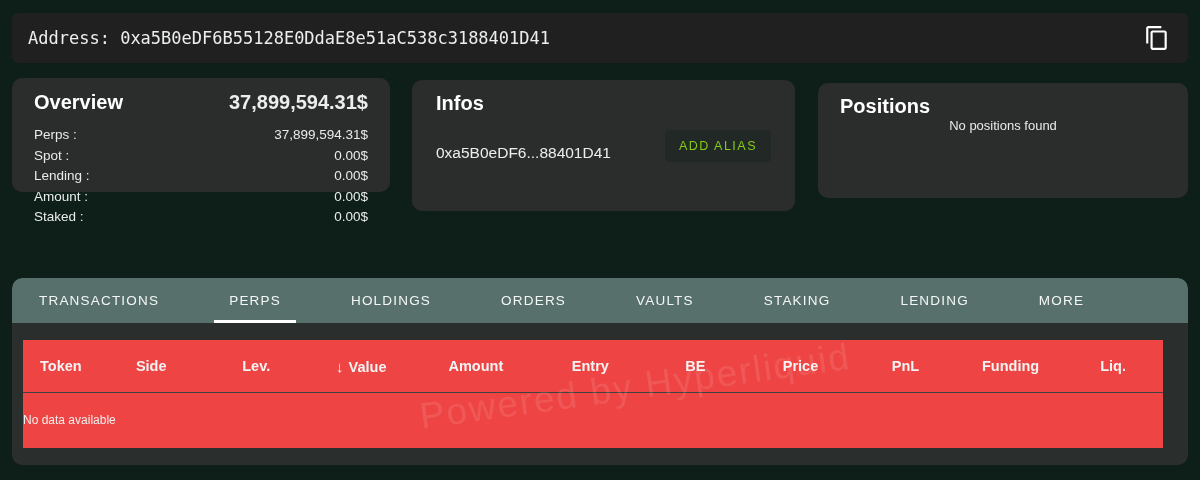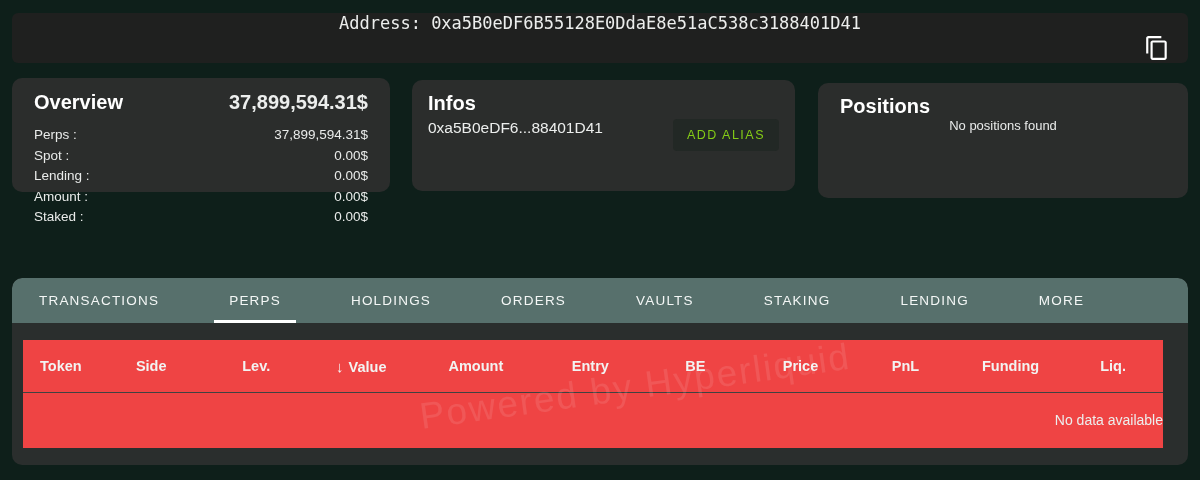--- a/index.html
+++ b/index.html
@@ -13,21 +13,20 @@
     overflow: hidden;
   }
 
   
   .address-bar {
     position: absolute; left: 12px; top: 13px;
     width: 1176px; height: 50px;
     background: #1f201f; border-radius: 6px;
     display: flex; align-items: center;
     padding: 0 16px;
-    flex-direction: column;
   }
   .address-text {
     font-family: "DejaVu Sans Mono", monospace;
     font-size: 17px; color: #eceeed; white-space: nowrap;
   }
   .copy-btn {
     margin-left: auto; width: 30px; height: 30px;
     background: none; border: none; padding: 0;
     display: flex; align-items: center; justify-content: center;
     cursor: pointer;
@@ -37,22 +36,22 @@
   .card {
     position: absolute; background: #2b2d2c; border-radius: 10px;
   }
   .card-title { font-size: 20px; font-weight: bold; color: #ffffff; }
 
   #overview-card { left: 12px; top: 78px; width: 378px; height: 114px; padding: 13px 22px; }
   .overview-head { display: flex; justify-content: space-between; align-items: baseline; margin-bottom: 11px; }
   .overview-total { font-size: 20px; font-weight: bold; }
   .stat-row { display: flex; justify-content: space-between; font-size: 13.5px; line-height: 20.5px; color: #e9ebea; }
 
-  #infos-card { left: 412px; top: 80px; width: 383px; height: 111px; padding: 12px 16px; }
-  .infos-row { display: flex; justify-content: space-between; align-items: flex-start; margin-top: 4px; }
+  #infos-card { left: 412px; top: 80px; width: 383px; height: 131px; padding: 12px 24px; }
+  .infos-row { display: flex; justify-content: space-between; align-items: flex-end; margin-top: 15px; }
   .infos-address { font-size: 15.5px; color: #eceeed; }
   .add-alias-btn {
     background: #222825; color: #84cc16;
     font-family: inherit; font-size: 12.5px; font-weight: 500; letter-spacing: 1.5px;
     border: none; border-radius: 4px; padding: 9px 14px; cursor: pointer;
   }
 
   #positions-card { left: 818px; top: 83px; width: 370px; height: 115px; padding: 12px 22px; }
   .positions-empty { text-align: center; font-size: 13px; color: #e9ebea; }
 
@@ -87,22 +86,22 @@
     display: flex; align-items: center; height: 53px;
     border-bottom: 1px solid #404241;
     font-size: 14.5px; font-weight: bold; color: #f2f3f2;
   }
   .th { flex: 1; text-align: center; cursor: pointer; }
   .th.col-token { flex: 0.72; }
   .th.col-amount { flex: 1.18; }
   .th.col-liq { flex: 0.95; }
   .sort-arrow { font-weight: normal; margin-right: 5px; font-size: 15px; }
   .tbody {
-    height: 54px; display: flex; align-items: center; justify-content: flex-end;
-    font-size: 14px; color: #eceeed;
+    height: 54px; display: flex; align-items: center; justify-content: flex-start;
+    font-size: 12px; color: #eceeed;
   }
   .watermark {
     position: absolute; left: 408px; top: 118px;
     transform: rotate(-8deg); transform-origin: 0 50%;
     font-size: 37px; letter-spacing: 2px; white-space: nowrap;
     color: rgba(255,255,255,0.10); pointer-events: none;
   }
 </style>
 </head>
 <body>

